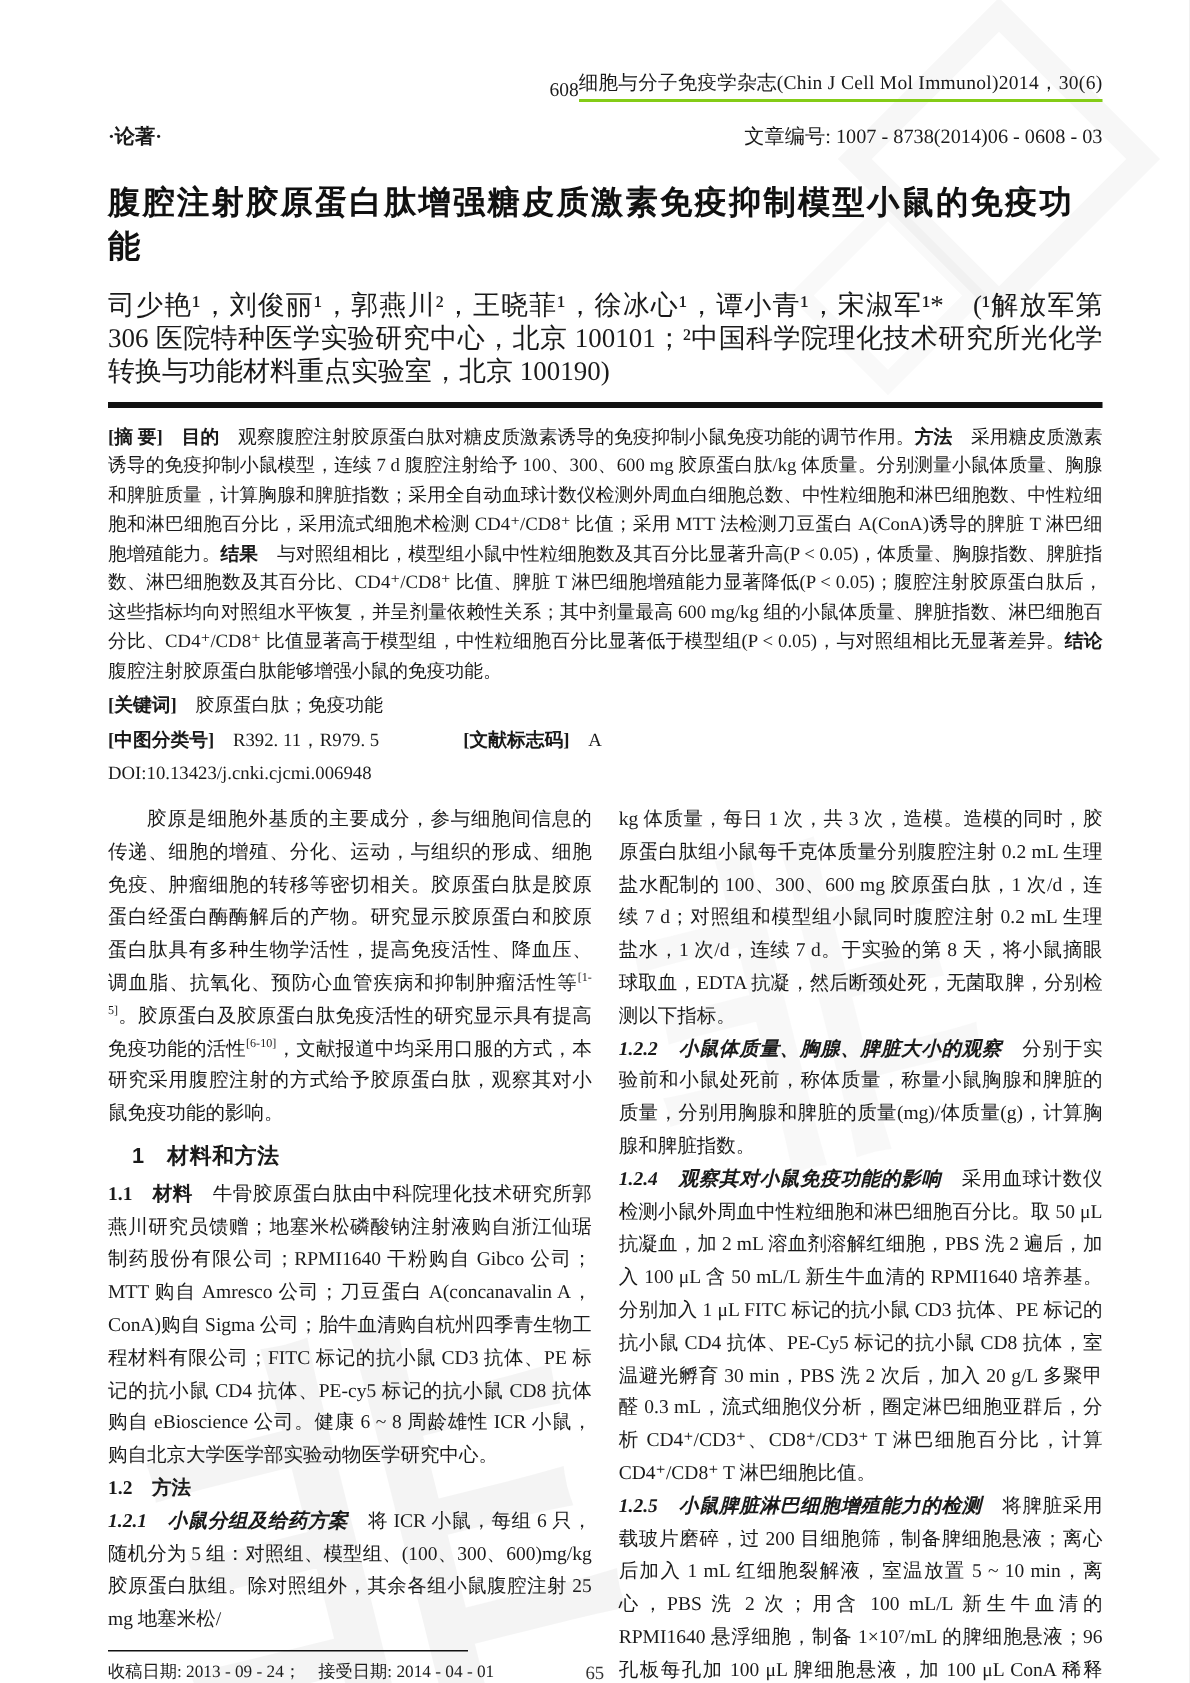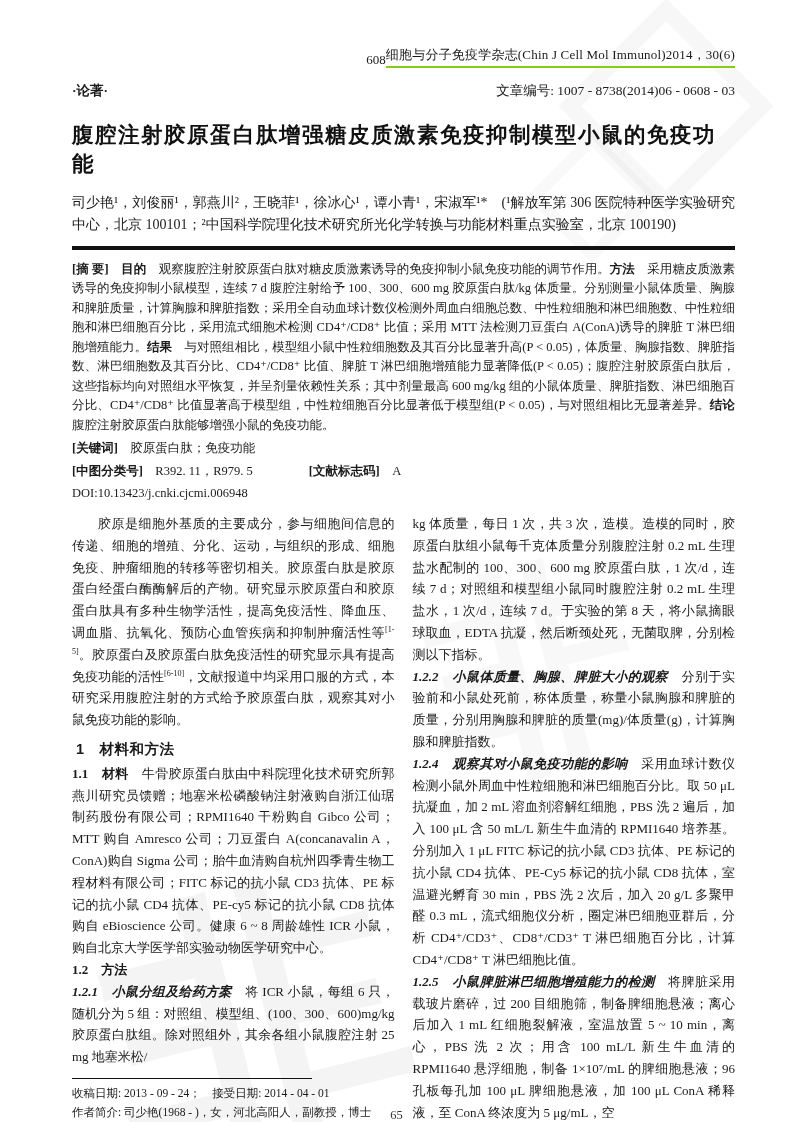--- a/index.html
+++ b/index.html
@@ -25,35 +25,35 @@
   
   .hdr{display:flex;justify-content:flex-end;align-items:flex-end;font-size:13px;}
   .hdr .journal{border-bottom:2px solid #84cc16;padding-bottom:2px;letter-spacing:.2px;}
   .meta-row{display:flex;justify-content:space-between;margin-top:14px;font-size:13.5px;}
   .meta-row .atype{font-weight:700;}
   
   h1.title{
     margin:20px 0 14px 0;font-size:21.5px;letter-spacing:1.5px;font-weight:700;
     font-family:"Liberation Sans","DejaVu Sans",sans-serif;color:#111;
   }
-  .authors{font-size:14px;line-height:22px;text-align:justify;margin:0 0 10px 0;}
+  .authors{font-size:18px;line-height:22px;text-align:justify;margin:0 0 10px 0;}
   .thick-rule{height:3.5px;background:#111;margin:8px 0 10px 0;}
   
   .abstract{font-size:12.5px;line-height:19.5px;text-align:justify;margin:0;}
   .kline{font-size:12.5px;line-height:20px;margin-top:3px;}
   .kline b{font-weight:700;}
   .clc-gap{display:inline-block;width:56px;}
   .doi{font-size:12.5px;line-height:20px;margin-top:2px;}
   
   .columns{display:flex;gap:18px;margin-top:10px;}
   .col{width:331px;font-size:13px;line-height:21.8px;text-align:justify;}
   .col p{margin:0;}
   .indent{text-indent:2em;}
   sup{font-size:.62em;vertical-align:super;line-height:0;}
-  h2.sec{font-size:14.5px;font-weight:700;margin:8px 0 2px 4px;
+  h2.sec{font-size:14.5px;font-weight:700;margin:8px 0 2px 16px;
          font-family:"Liberation Sans","DejaVu Sans",sans-serif;letter-spacing:.5px;}
   .subhead{font-weight:700;}
   .kaihead{font-style:italic;font-weight:600;}
   
   .fn-sep{width:240px;border-top:1.2px solid #111;margin:10px 0 5px 0;}
   .footnote{font-size:11.5px;line-height:19px;}
   
   .pagenum{position:absolute;left:0;right:0;top:1108px;text-align:center;
            font-size:12.5px;color:#333;z-index:2;}
 </style>

